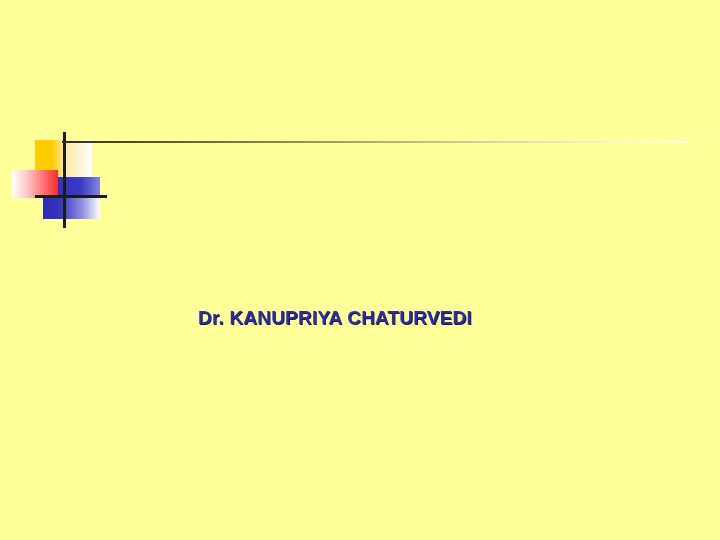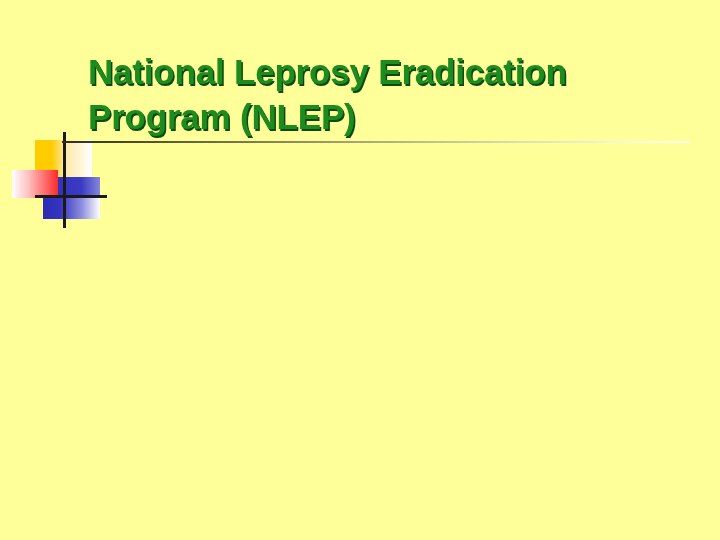--- a/index.html
+++ b/index.html
@@ -141,18 +141,18 @@
   <div id="logo-mark">
     <div class="deco-square" id="deco-yellow"></div>
     <div class="deco-square" id="deco-yellow-fade"></div>
     <div class="deco-square" id="deco-red"></div>
     <div class="deco-square" id="deco-blue-upper"></div>
     <div class="deco-square" id="deco-blue-lower"></div>
     <div id="deco-vline"></div>
     <div id="deco-hline"></div>
   </div>
 
-  <div id="title">National Leprosy Eradication Program (NLEP)</div>
 
   <div id="title-rule"></div>
 
+  <div id="subtitle">Dr. KANUPRIYA CHATURVEDI</div>
 
 </div>
 
 </body></html>

